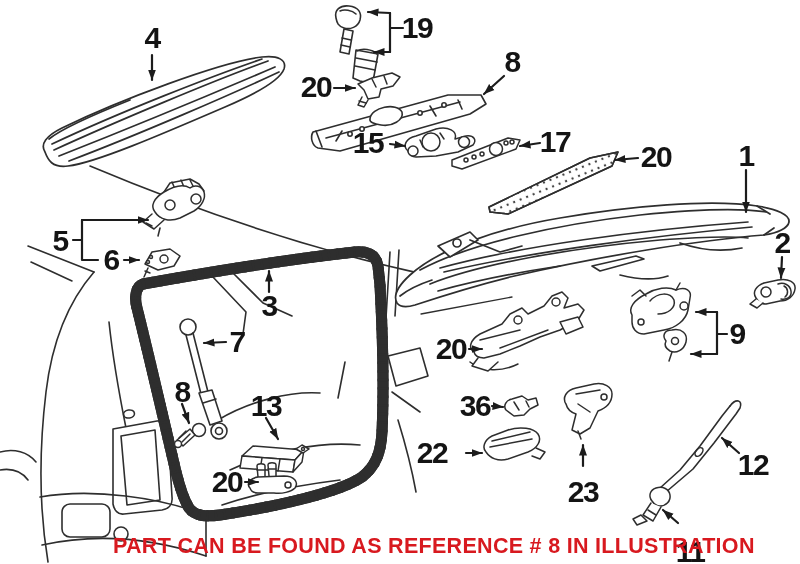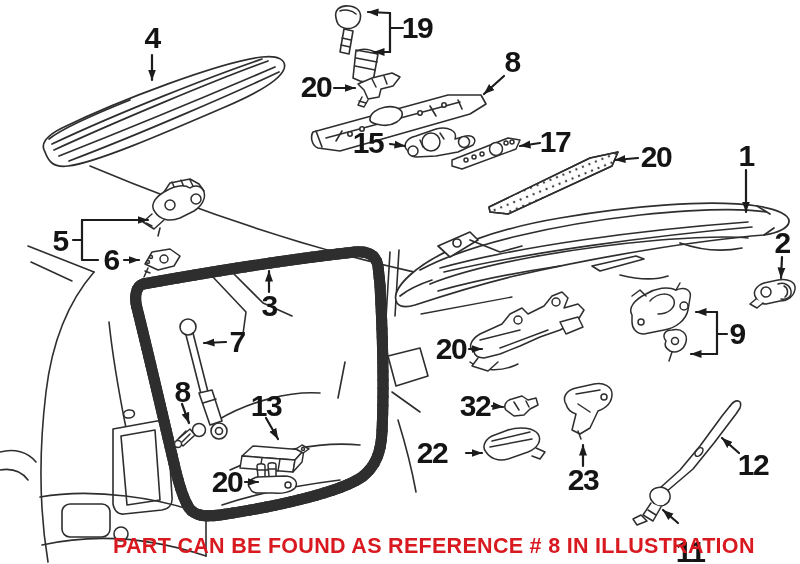--- a/index.html
+++ b/index.html
@@ -311,18 +311,18 @@
   <div class="lbl" style="left:690px;top:552px">11</div>
   <div class="lbl" style="left:227px;top:482px">20</div>
   <div class="lbl" style="left:266px;top:406px">13</div>
   <div class="lbl" style="left:512px;top:62px">8</div>
   <div class="lbl" style="left:368px;top:143px">15</div>
   <div class="lbl" style="left:316px;top:87px">20</div>
   <div class="lbl" style="left:555px;top:142px">17</div>
   <div class="lbl" style="left:656px;top:157px">20</div>
   <div class="lbl" style="left:417px;top:28px">19</div>
   <div class="lbl" style="left:451px;top:349px">20</div>
-  <div class="lbl" style="left:475px;top:406px">32</div>
+  <div class="lbl" style="left:475px;top:406px">36</div>
   <div class="lbl" style="left:432px;top:453px">22</div>
-  <div class="lbl" style="left:583px;top:480px">23</div>
+  <div class="lbl" style="left:583px;top:492px">23</div>
 
   <div class="caption" style="color: rgb(216, 25, 31);">PART CAN BE FOUND AS REFERENCE # 8 IN ILLUSTRATION</div>
 </div>
 
 </body></html>

